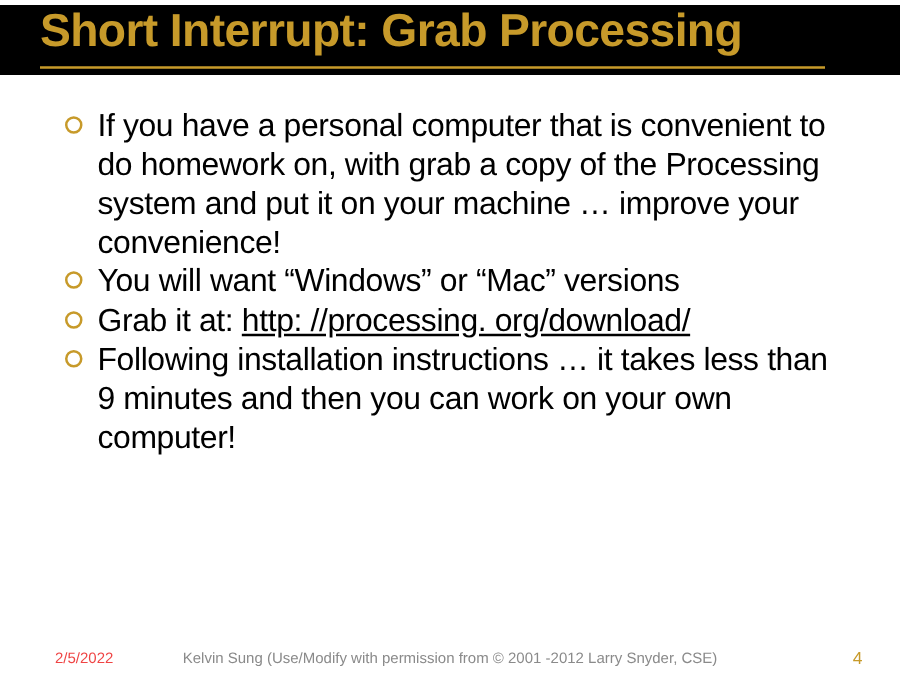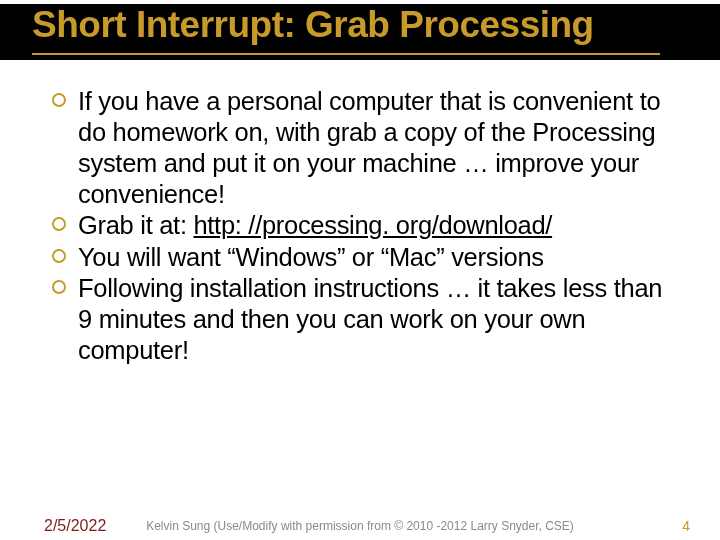--- a/index.html
+++ b/index.html
@@ -52,22 +52,22 @@
     position: absolute;
     left: 0; bottom: 14px;
     width: 720px;
     display: flex;
     align-items: center;
     font-family: Arial, Helvetica, sans-serif;
   }
   .footer-date {
     position: absolute;
     left: 44px;
-    font-size: 16px;
-    color: #7f1d1d;
+    font-size: 12px;
+    color: #ef4444;
   }
   .footer-credit {
     position: absolute;
     left: 0; width: 720px;
     text-align: center;
     font-size: 12px;
     color: #8a8a8a;
   }
   .footer-num {
     position: absolute;
@@ -88,34 +88,34 @@
 
   <div class="body">
 
     <div class="item">
       <span class="bullet-ring"></span>
       <span>If you have a personal computer that is convenient to do homework on, with grab a copy of the Processing system and put it on your machine … improve your convenience!</span>
     </div>
 
     <div class="item">
       <span class="bullet-ring"></span>
-      <span>Grab it at: </span><a class="link" href="#">http: //processing. org/download/</a>
+      <span>You will want “Windows” or “Mac” versions</span>
     </div>
 
     <div class="item">
       <span class="bullet-ring"></span>
-      <span>You will want “Windows” or “Mac” versions</span>
+      <span>Grab it at: </span><a class="link" href="#">http: //processing. org/download/</a>
     </div>
 
     <div class="item">
       <span class="bullet-ring"></span>
       <span>Following installation instructions … it takes less than 9 minutes and then you can work on your own computer!</span>
     </div>
 
   </div>
 
   <div class="footer">
     <div class="footer-date">2/5/2022</div>
-    <div class="footer-credit">Kelvin Sung (Use/Modify with permission from © 2010 -2012 Larry Snyder, CSE)</div>
+    <div class="footer-credit">Kelvin Sung (Use/Modify with permission from © 2001 -2012 Larry Snyder, CSE)</div>
     <div class="footer-num">4</div>
   </div>
 
 </div>
 
 </body></html>

